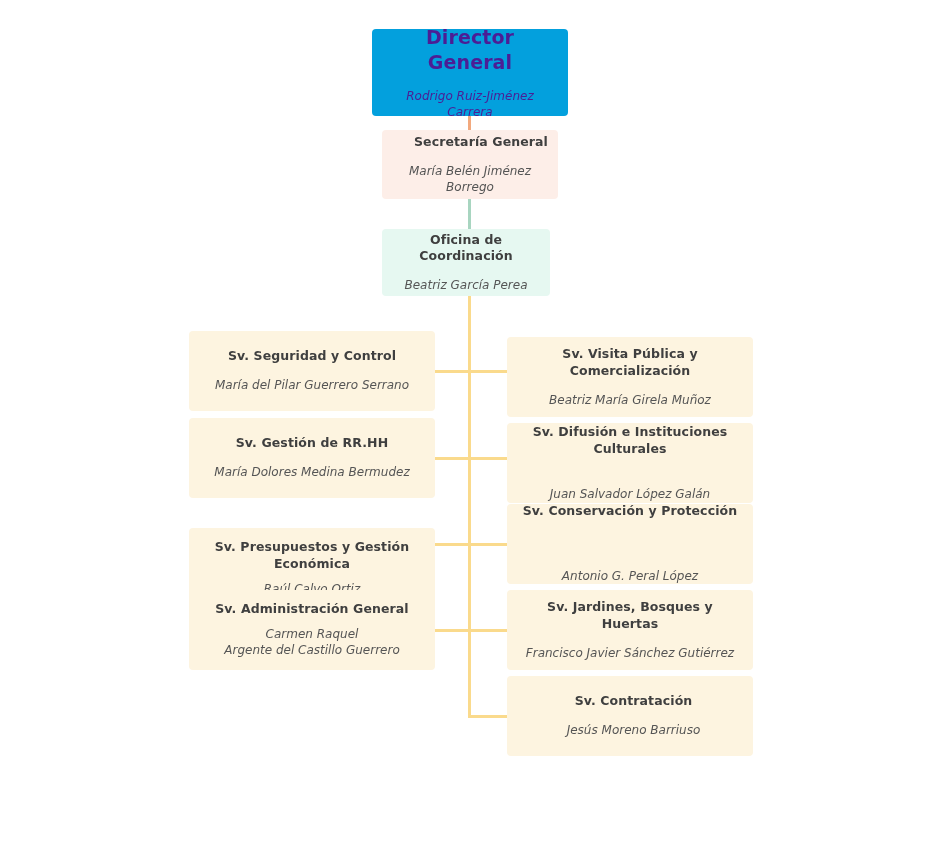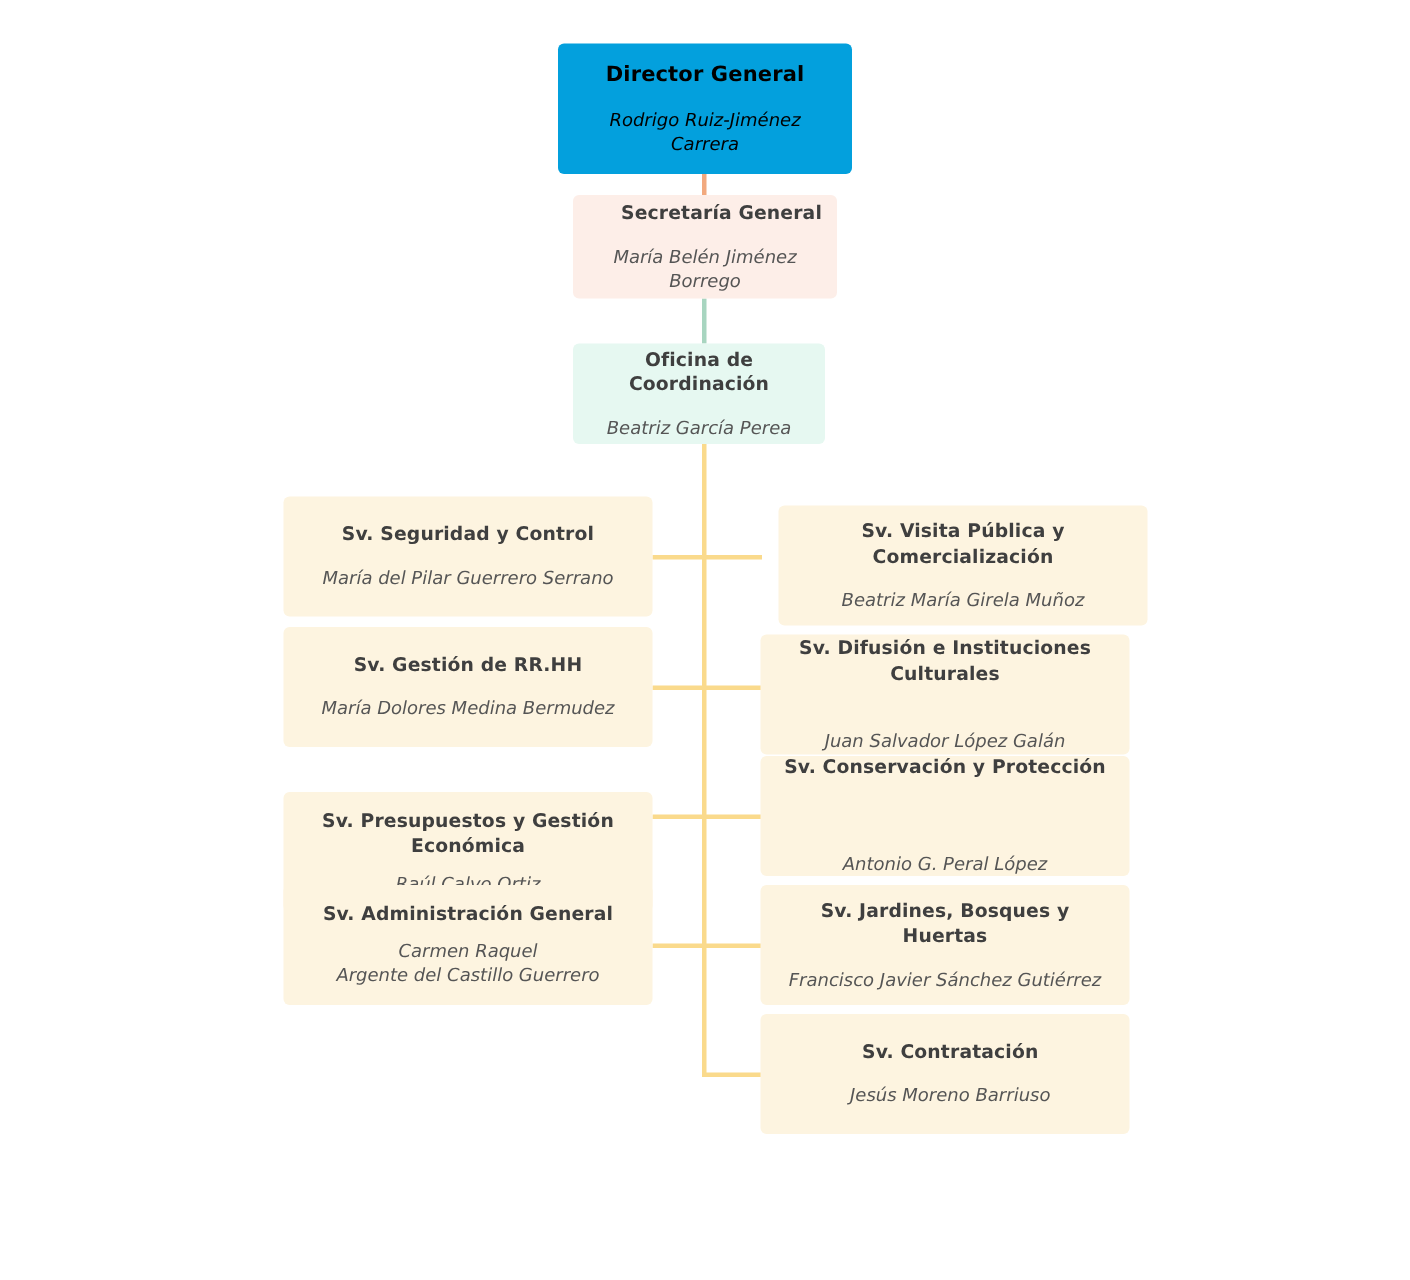--- a/index.html
+++ b/index.html
@@ -57,22 +57,22 @@
     color: #555555;
     margin-top: 12px;
   }
 
   
   .node.director {
     background: #03a0dd;
     left: 372px;  top: 29px;
     width: 196px; height: 87px;
   }
-  .node.director .title  { color: #000000; font-size: 14px; }
-  .node.director .person { color: #000000; }
+  .node.director .title  { color: #4c1d95; font-size: 19px; }
+  .node.director .person { color: #4c1d95; }
 
   
   .node.secretaria {
     background: #fdeee8;
     left: 382px;  top: 130px;
     width: 176px; height: 69px; align-items: flex-end;
   }
 
   
   .node.oficina {
@@ -136,21 +136,21 @@
     <div class="title">Sv. Presupuestos y Gestión Económica</div>
     <div class="person" style="margin-top:8px;">Raúl Calvo Ortiz</div>
   </div>
 
   <div class="node service left" style="top:590px;">
     <div class="title">Sv. Administración General</div>
     <div class="person" style="margin-top:8px; white-space:pre-line;">Carmen Raquel
 Argente del Castillo Guerrero</div>
   </div>
 
-  <div class="node service right" style="top:337px;margin-left:12px;">
+  <div class="node service right" style="top:337px;">
     <div class="title">Sv. Visita Pública y Comercialización</div>
     <div class="person">Beatriz María Girela Muñoz</div>
   </div>
 
   <div class="node service right" style="top:423px;gap:16px;">
     <div class="title">Sv. Difusión e Instituciones Culturales</div>
     <div class="person">Juan Salvador López Galán</div>
   </div>
 
   <div class="node service right" style="top:504px;gap:36px;">

